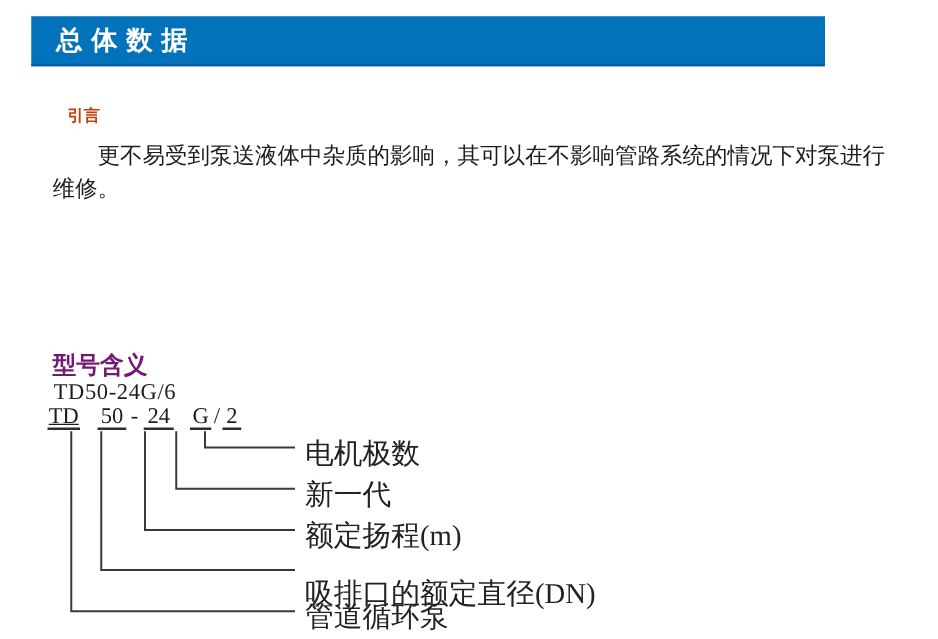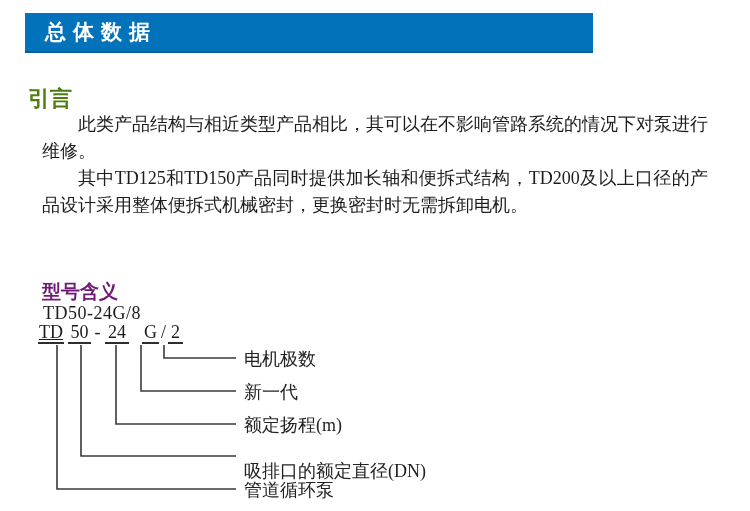--- a/index.html
+++ b/index.html
@@ -13,43 +13,43 @@
   .page {
     position: relative;
     width: 750px; height: 511px;
     background: #ffffff;
   }
 
   
   .header-bar {
     position: absolute;
     left: 25px; top: 13px;
-    width: 568px; height: 40px;
+    width: 635px; height: 40px;
     background: #0272ba;
     border-bottom: 2px solid #025f9c;
     display: flex; align-items: center;
     box-sizing: border-box;
     padding-left: 20px;
   }
   .header-title {
     color: #ffffff;
     font-family: "Liberation Sans", "DejaVu Sans", sans-serif;
     font-weight: bold;
     font-size: 21px;
     letter-spacing: 7px;
   }
 
   
   .intro-heading {
     position: absolute;
-    left: 28px; top: 84px;
+    left: 54px; top: 84px;
     font-family: "Liberation Sans", "DejaVu Sans", sans-serif;
     font-weight: bold;
-    font-size: 22px;
-    color: #4d7c0f;
+    font-size: 13px;
+    color: #c2410c;
   }
   .intro-paragraphs {
     position: absolute;
     left: 42px; top: 111px;
     width: 666px;
     font-size: 18px;
     line-height: 27px;
     text-align: justify;
     color: #1c1c1c;
   }
@@ -82,39 +82,39 @@
     display: flex;
     align-items: flex-end;
   }
   .model-breakdown .part {
     display: inline-block;
     text-align: center;
     height: 22px;
     box-sizing: border-box;
   }
   .model-breakdown .u { border-bottom: 2px solid #2e2e2e; }
-  .p-td  { width: 26px; margin-right: 4px; text-decoration: underline; }
+  .p-td  { width: 26px; margin-right: 14px; text-decoration: underline; }
   .p-dn  { width: 23px; margin-right: 3px; }
   .p-dash{ width: 7px;  margin-right: 4px; }
   .p-head{ width: 24px; margin-right: 13px; }
   .p-gen { width: 17px; margin-right: 1px; }
   .p-sl  { width: 7px;  margin-right: 1px; }
   .p-pole{ width: 15px; }
 
   
   .callout-svg {
     position: absolute;
     left: 0; top: 0;
     width: 750px; height: 511px;
     pointer-events: none;
   }
   .callout-label {
     position: absolute;
     left: 244px;
-    font-size: 18px;
+    font-size: 23px;
     color: #222222;
     white-space: nowrap;
   }
   .lbl-0 { top: 347px; }
   .lbl-1 { top: 380px; }
   .lbl-2 { top: 413px; text-align: center; }
   .lbl-3 { top: 459px; }
   .lbl-4 { top: 478px; }
 </style>
 </head>
@@ -122,27 +122,26 @@
 
 <div class="page">
 
   <div class="header-bar">
     <span class="header-title">总体数据</span>
   </div>
 
   <div class="intro-heading">引言</div>
 
   <div class="intro-paragraphs">
-    <p>此类产品结构与相近类型产品相比，其可以在不影响管路系统的情况下对泵进行维修。</p>
-    <p>其中TD125和TD150产品同时提供加长轴和便拆式结构，TD200及以上口径的产品设计采用整体便拆式机械密封，更换密封时无需拆卸电机。</p>
+    <p>更不易受到泵送液体中杂质的影响，其可以在不影响管路系统的情况下对泵进行维修。</p>
   </div>
 
   <div class="model-heading">型号含义</div>
 
-  <div class="model-example">TD50-24G/8</div>
+  <div class="model-example">TD50-24G/6</div>
 
   <div class="model-breakdown">
     <span class="part u p-td">TD</span>
     <span class="part u p-dn">50</span>
     <span class="part p-dash">-</span>
     <span class="part u p-head">24</span>
     <span class="part u p-gen">G</span>
     <span class="part p-sl">/</span>
     <span class="part u p-pole">2</span>
   </div>

